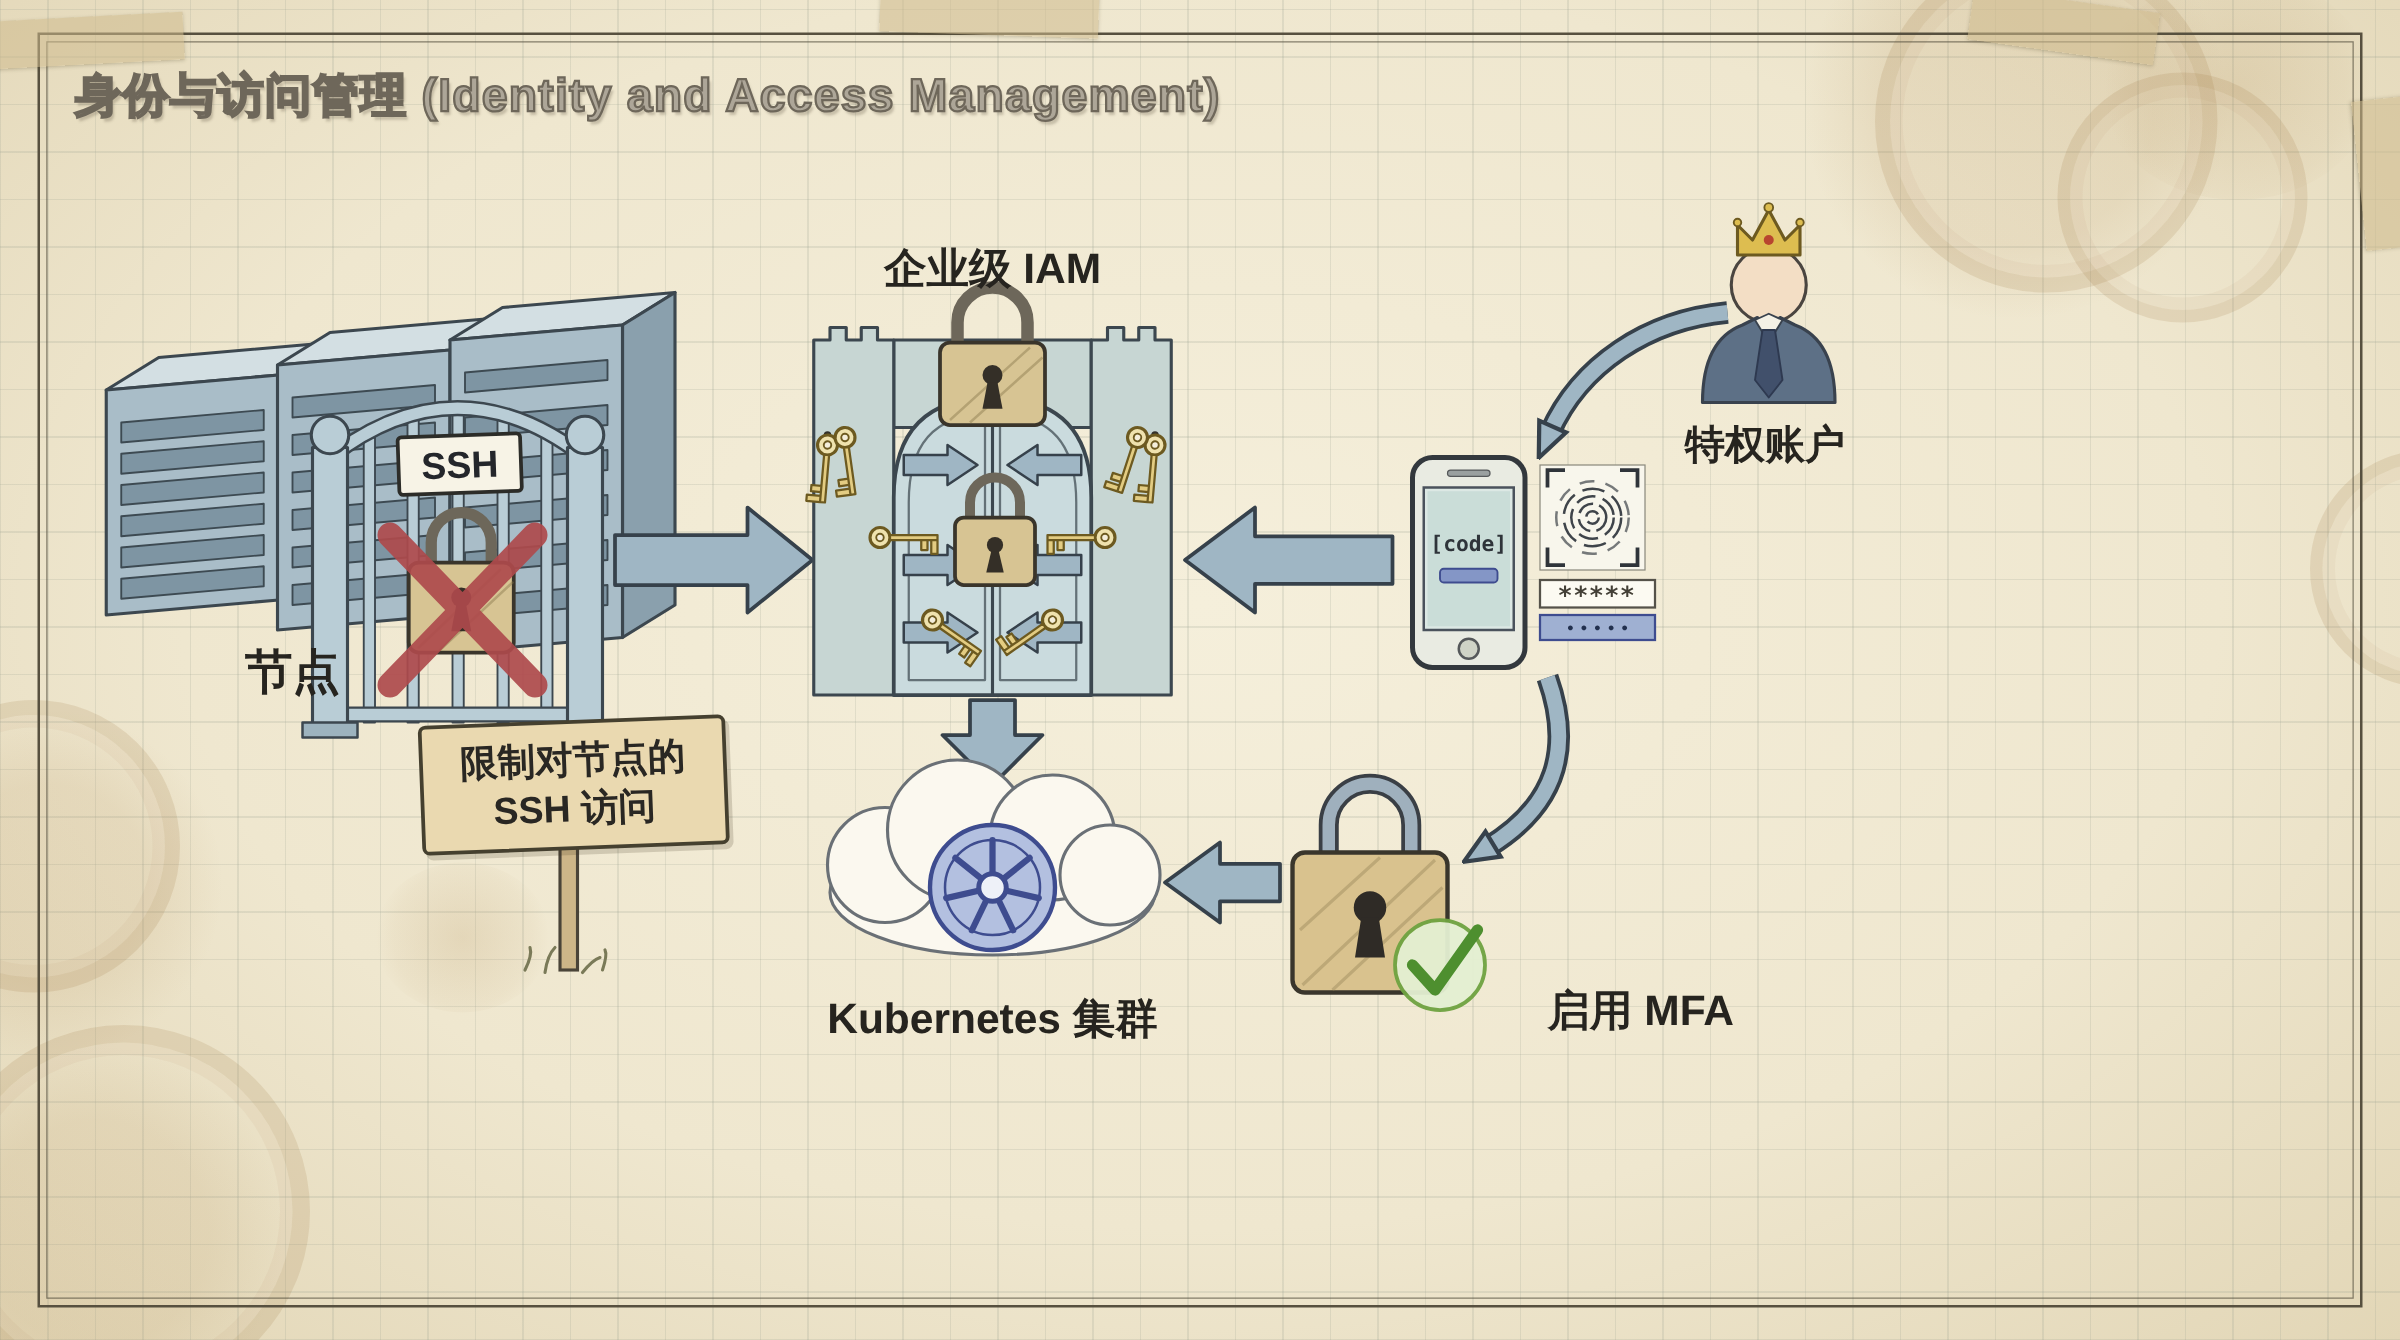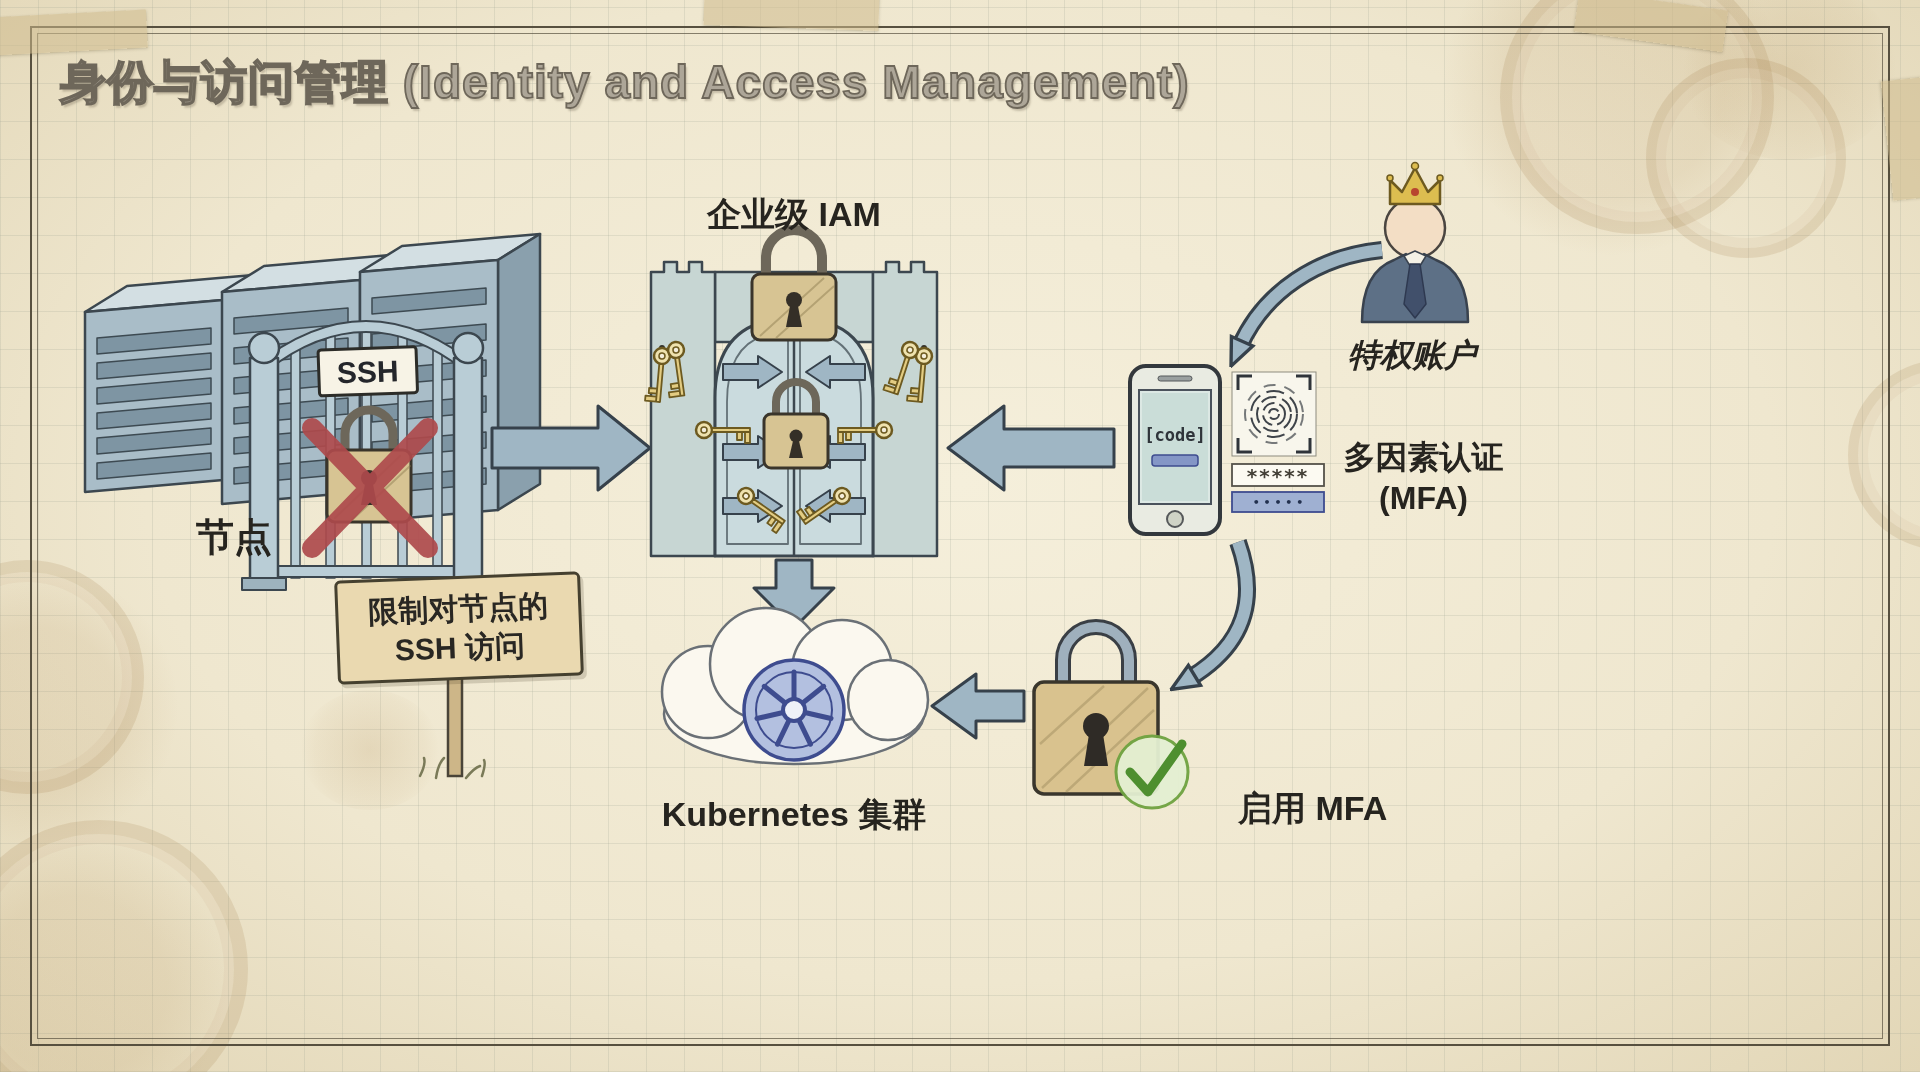--- a/index.html
+++ b/index.html
@@ -15,21 +15,21 @@
       repeating-linear-gradient(90deg, rgba(150,158,142,0.20) 0 1px, transparent 1px 38px),
       radial-gradient(ellipse at 50% 45%, #f5efdb 0%, #efe7cf 60%, #e2d6b6 100%);
   }
   .frame{position:absolute;left:30px;top:26px;right:30px;bottom:26px;border:2px solid #57503f;pointer-events:none;}
   .frame::after{content:"";position:absolute;inset:5px;border:1.5px solid rgba(87,80,63,.7);}
   .tape{position:absolute;background:rgba(205,185,140,0.55);box-shadow:0 1px 3px rgba(80,70,40,0.25);}
   .stain{position:absolute;border-radius:50%;border:12px solid rgba(150,105,50,0.14);box-shadow:0 0 0 10px rgba(150,105,50,0.05) inset;}
   .blot{position:absolute;border-radius:50%;background:radial-gradient(circle, rgba(165,125,65,0.16) 0%, rgba(165,125,65,0.05) 60%, transparent 75%);}
   .title{
     position:absolute;left:60px;top:52px;
-    font-size:46px;font-weight:700;letter-spacing:1px;
+    font-size:37px;font-weight:700;letter-spacing:1px;
     color:#ada698;-webkit-text-stroke:1.8px #6e675a;
     text-shadow:2px 3px 2px rgba(90,80,60,0.28);
     white-space:nowrap;
   }
   .lbl{position:absolute;font-weight:700;color:#26241f;}
   .lbl.center{text-align:center;}
   .sign{
     position:absolute;left:336px;top:576px;width:240px;height:98px;
     background:#ead9b0;border:3px solid #45402f;border-radius:6px;
     transform:rotate(-2.2deg);box-shadow:3px 4px 0 rgba(60,50,30,0.18);
@@ -285,22 +285,18 @@
 
   <div class="sign">
     <span>限制对节点的</span>
     <span>SSH 访问</span>
   </div>
 
   <div class="lbl center" style="left:644px;top:792px;width:300px;font-size:34px;">Kubernetes 集群</div>
 
   <div class="lbl center" style="left:674px;top:192px;width:240px;font-size:34px;">企业级 IAM</div>
 
-  <div class="lbl" style="left:1348px;top:334px;font-size:32px;font-style:italic;">特权账户</div>
-
-  <div class="lbl center" style="left:1336px;top:436px;width:175px;font-size:32px;">
-    <div>多因素认证</div>
-    <div>(MFA)</div>
-  </div>
+  <div class="lbl" style="left:1348px;top:334px;font-size:32px;">特权账户</div>
+
 
   <div class="lbl" style="left:1238px;top:786px;font-size:34px;">启用 MFA</div>
 
 </div>
 
 </body></html>

